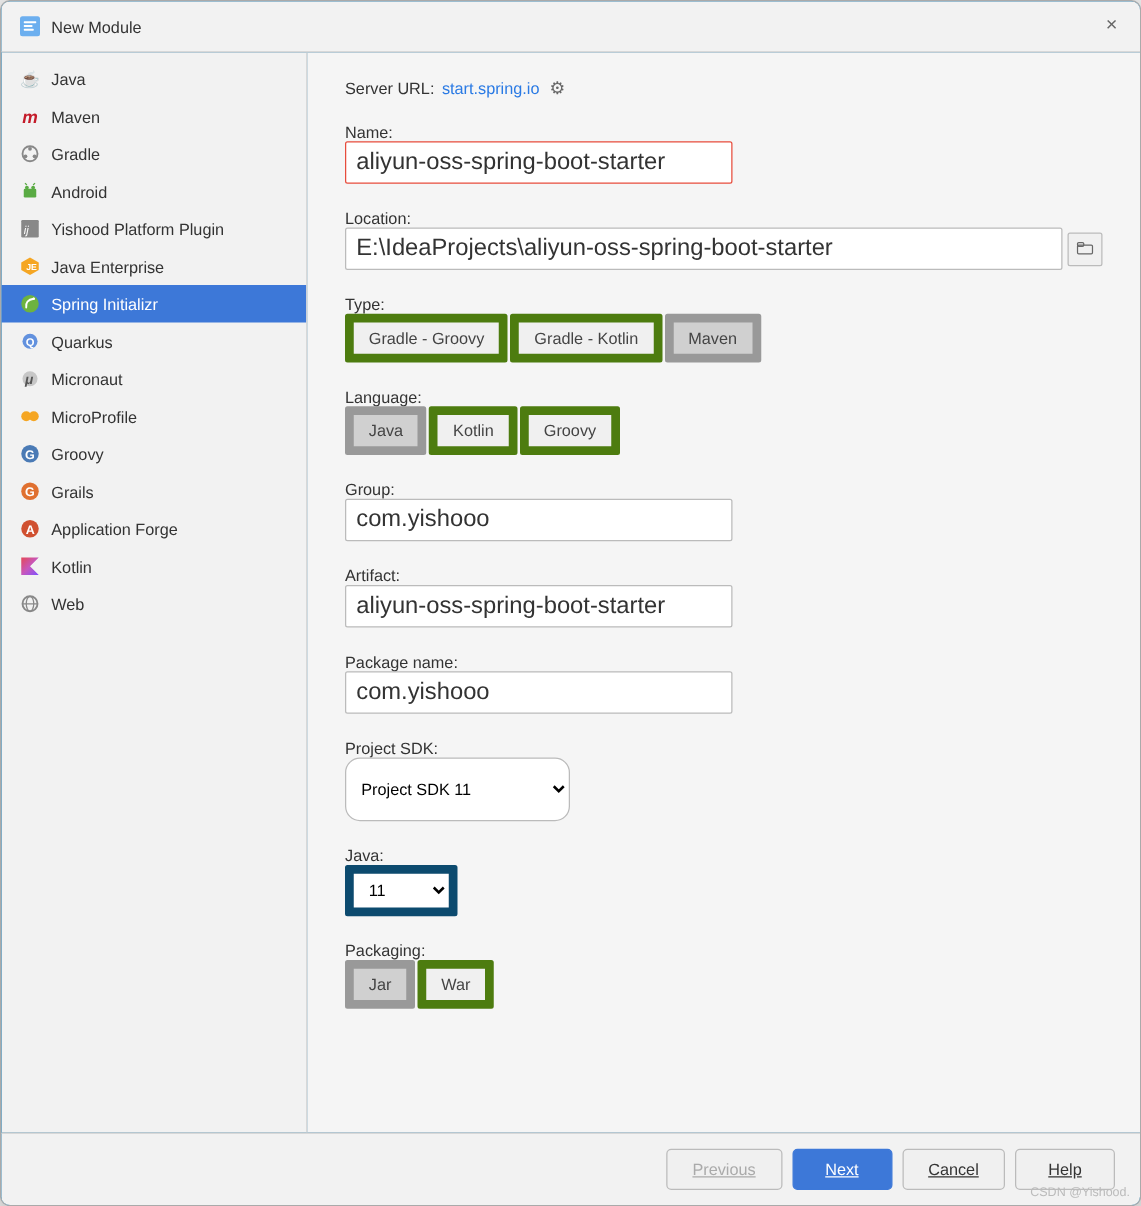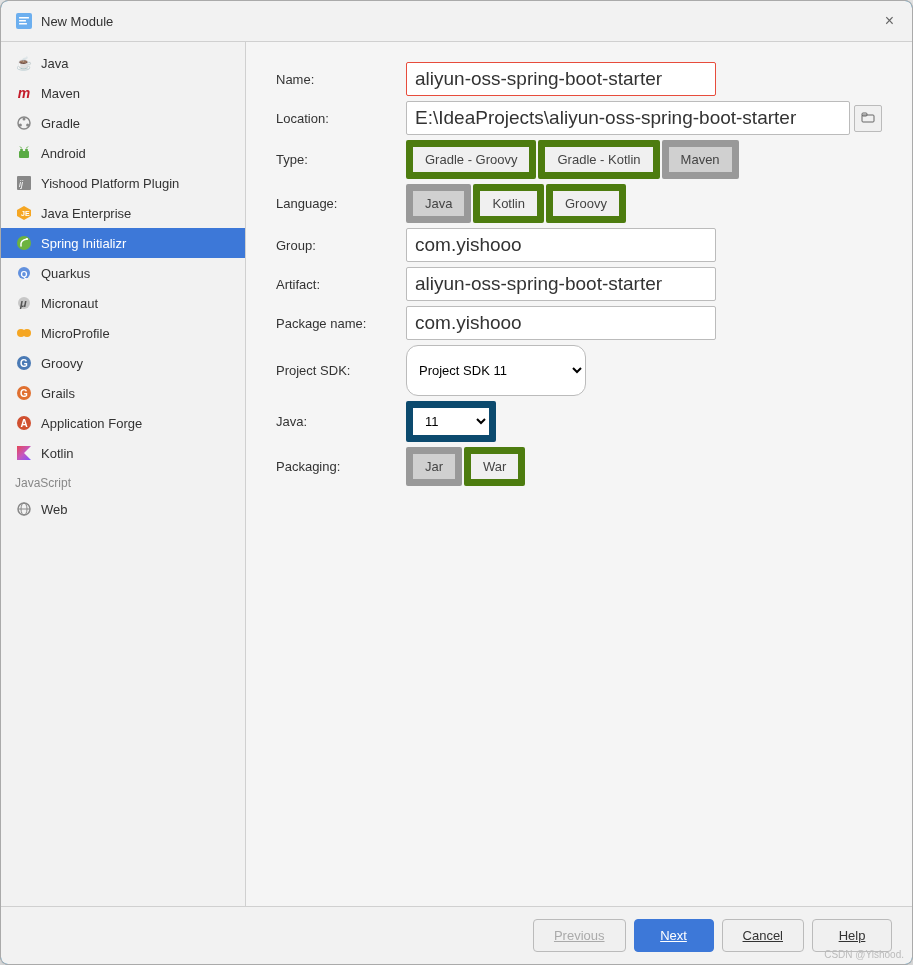--- a/index.html
+++ b/index.html
@@ -98,22 +98,22 @@
       flex-shrink: 0;
     }
     .main-panel {
       flex: 1;
       padding: 20px 30px;
       background: #f5f5f5;
       overflow-y: auto;
     }
     .form-row {
       display: flex;
-      align-items: center;
-      margin-bottom: 5px;
+      margin-bottom: 20px;
+      flex-direction: column;
     }
     .form-label {
       width: 130px;
       color: #333;
       font-size: 13px;
       flex-shrink: 0;
     }
     .form-field {
       flex: 1;
     }
@@ -395,35 +395,39 @@
               <linearGradient id="kotlinGrad" x1="0%" y1="0%" x2="100%" y2="100%">
                 <stop offset="0%" style="stop-color:#e44857"></stop>
                 <stop offset="50%" style="stop-color:#c757bc"></stop>
                 <stop offset="100%" style="stop-color:#7f52ff"></stop>
               </linearGradient>
             </defs>
           </svg>
         </span>
         <span>Kotlin</span>
       </div>
-      <div class="sidebar-group-label">JavaScript</div>
       <div class="sidebar-item">
         <span class="sidebar-icon">
           <svg width="16" height="16" viewBox="0 0 16 16">
             <circle cx="8" cy="8" r="6" fill="none" stroke="#888" stroke-width="1.5"></circle>
             <ellipse cx="8" cy="8" rx="3" ry="6" fill="none" stroke="#888" stroke-width="1"></ellipse>
             <line x1="2" y1="8" x2="14" y2="8" stroke="#888" stroke-width="1"></line>
           </svg>
         </span>
         <span>Web</span>
       </div>
     </div>
 
     <div class="main-panel">
 
+      <div class="server-url-row">
+        <span class="server-url-label">Server URL:</span>
+        <a class="server-url-link" href="#">start.spring.io</a>
+        <button class="gear-btn">⚙</button>
+      </div>
 
       <div class="form-row">
         <span class="form-label">Name:</span>
         <div class="form-field">
           <input type="text" class="text-input name-input" value="aliyun-oss-spring-boot-starter" style="">
         </div>
       </div>
 
       <div class="form-row">
         <span class="form-label">Location:</span>

